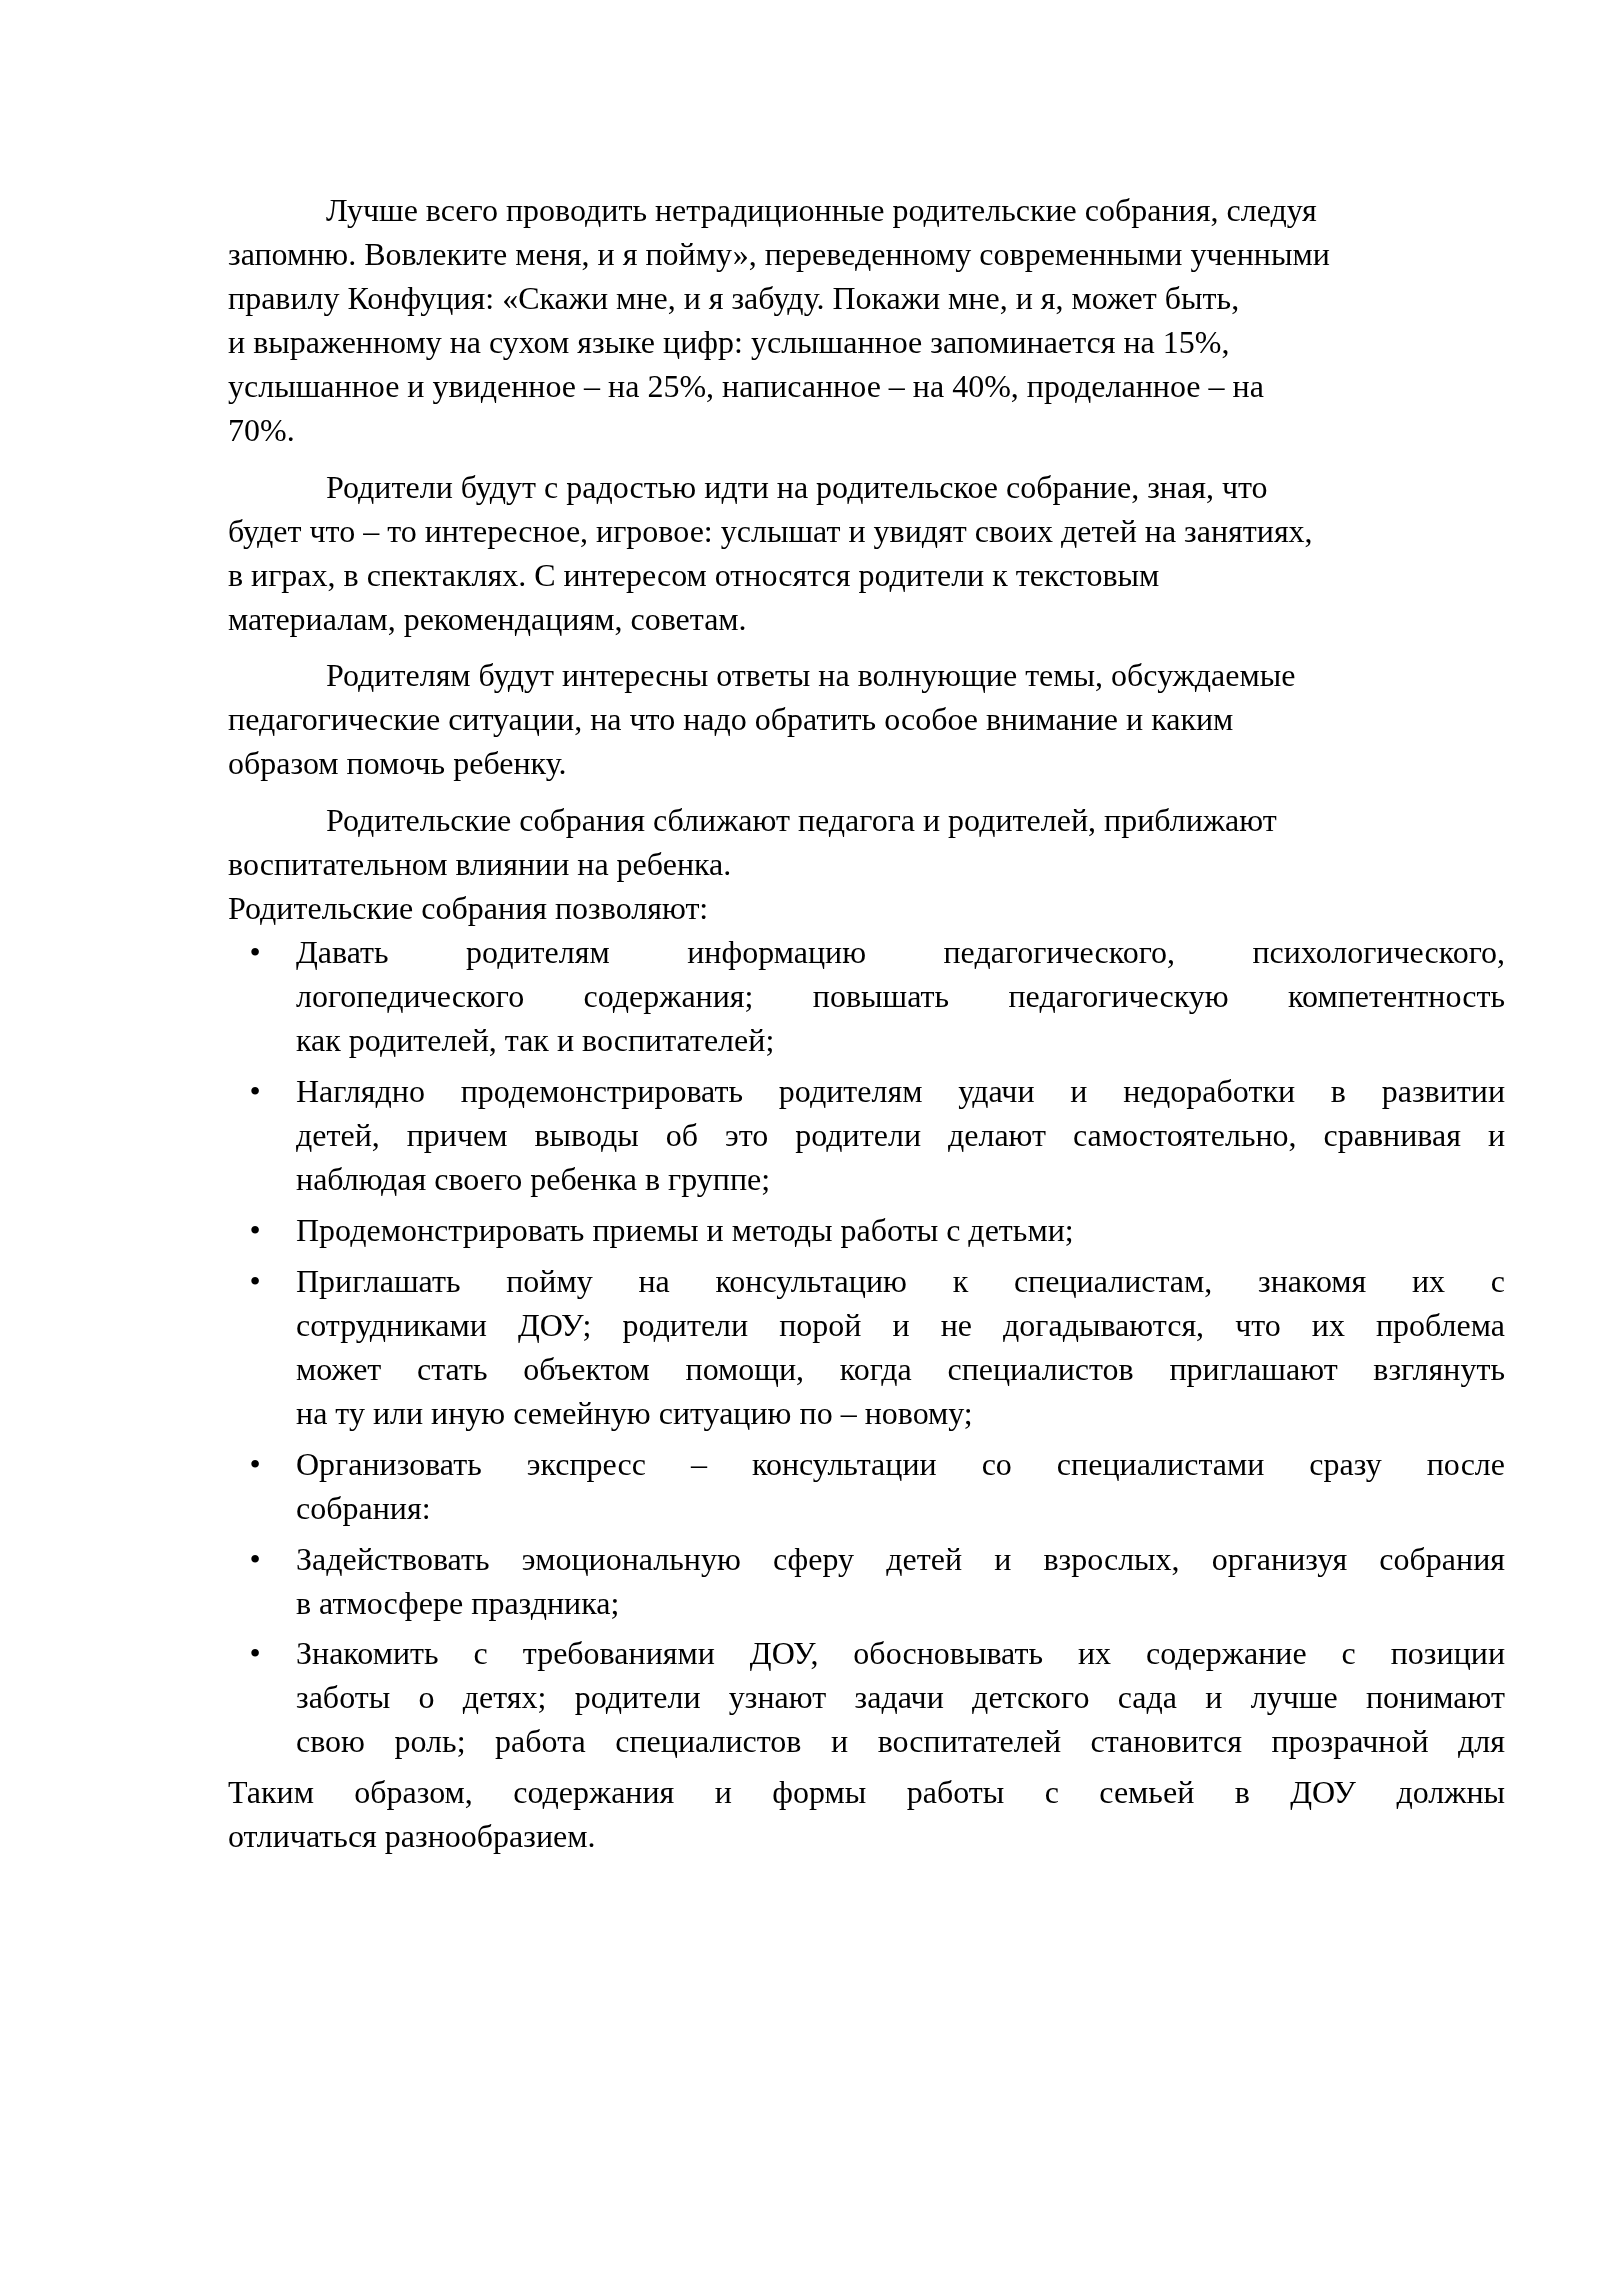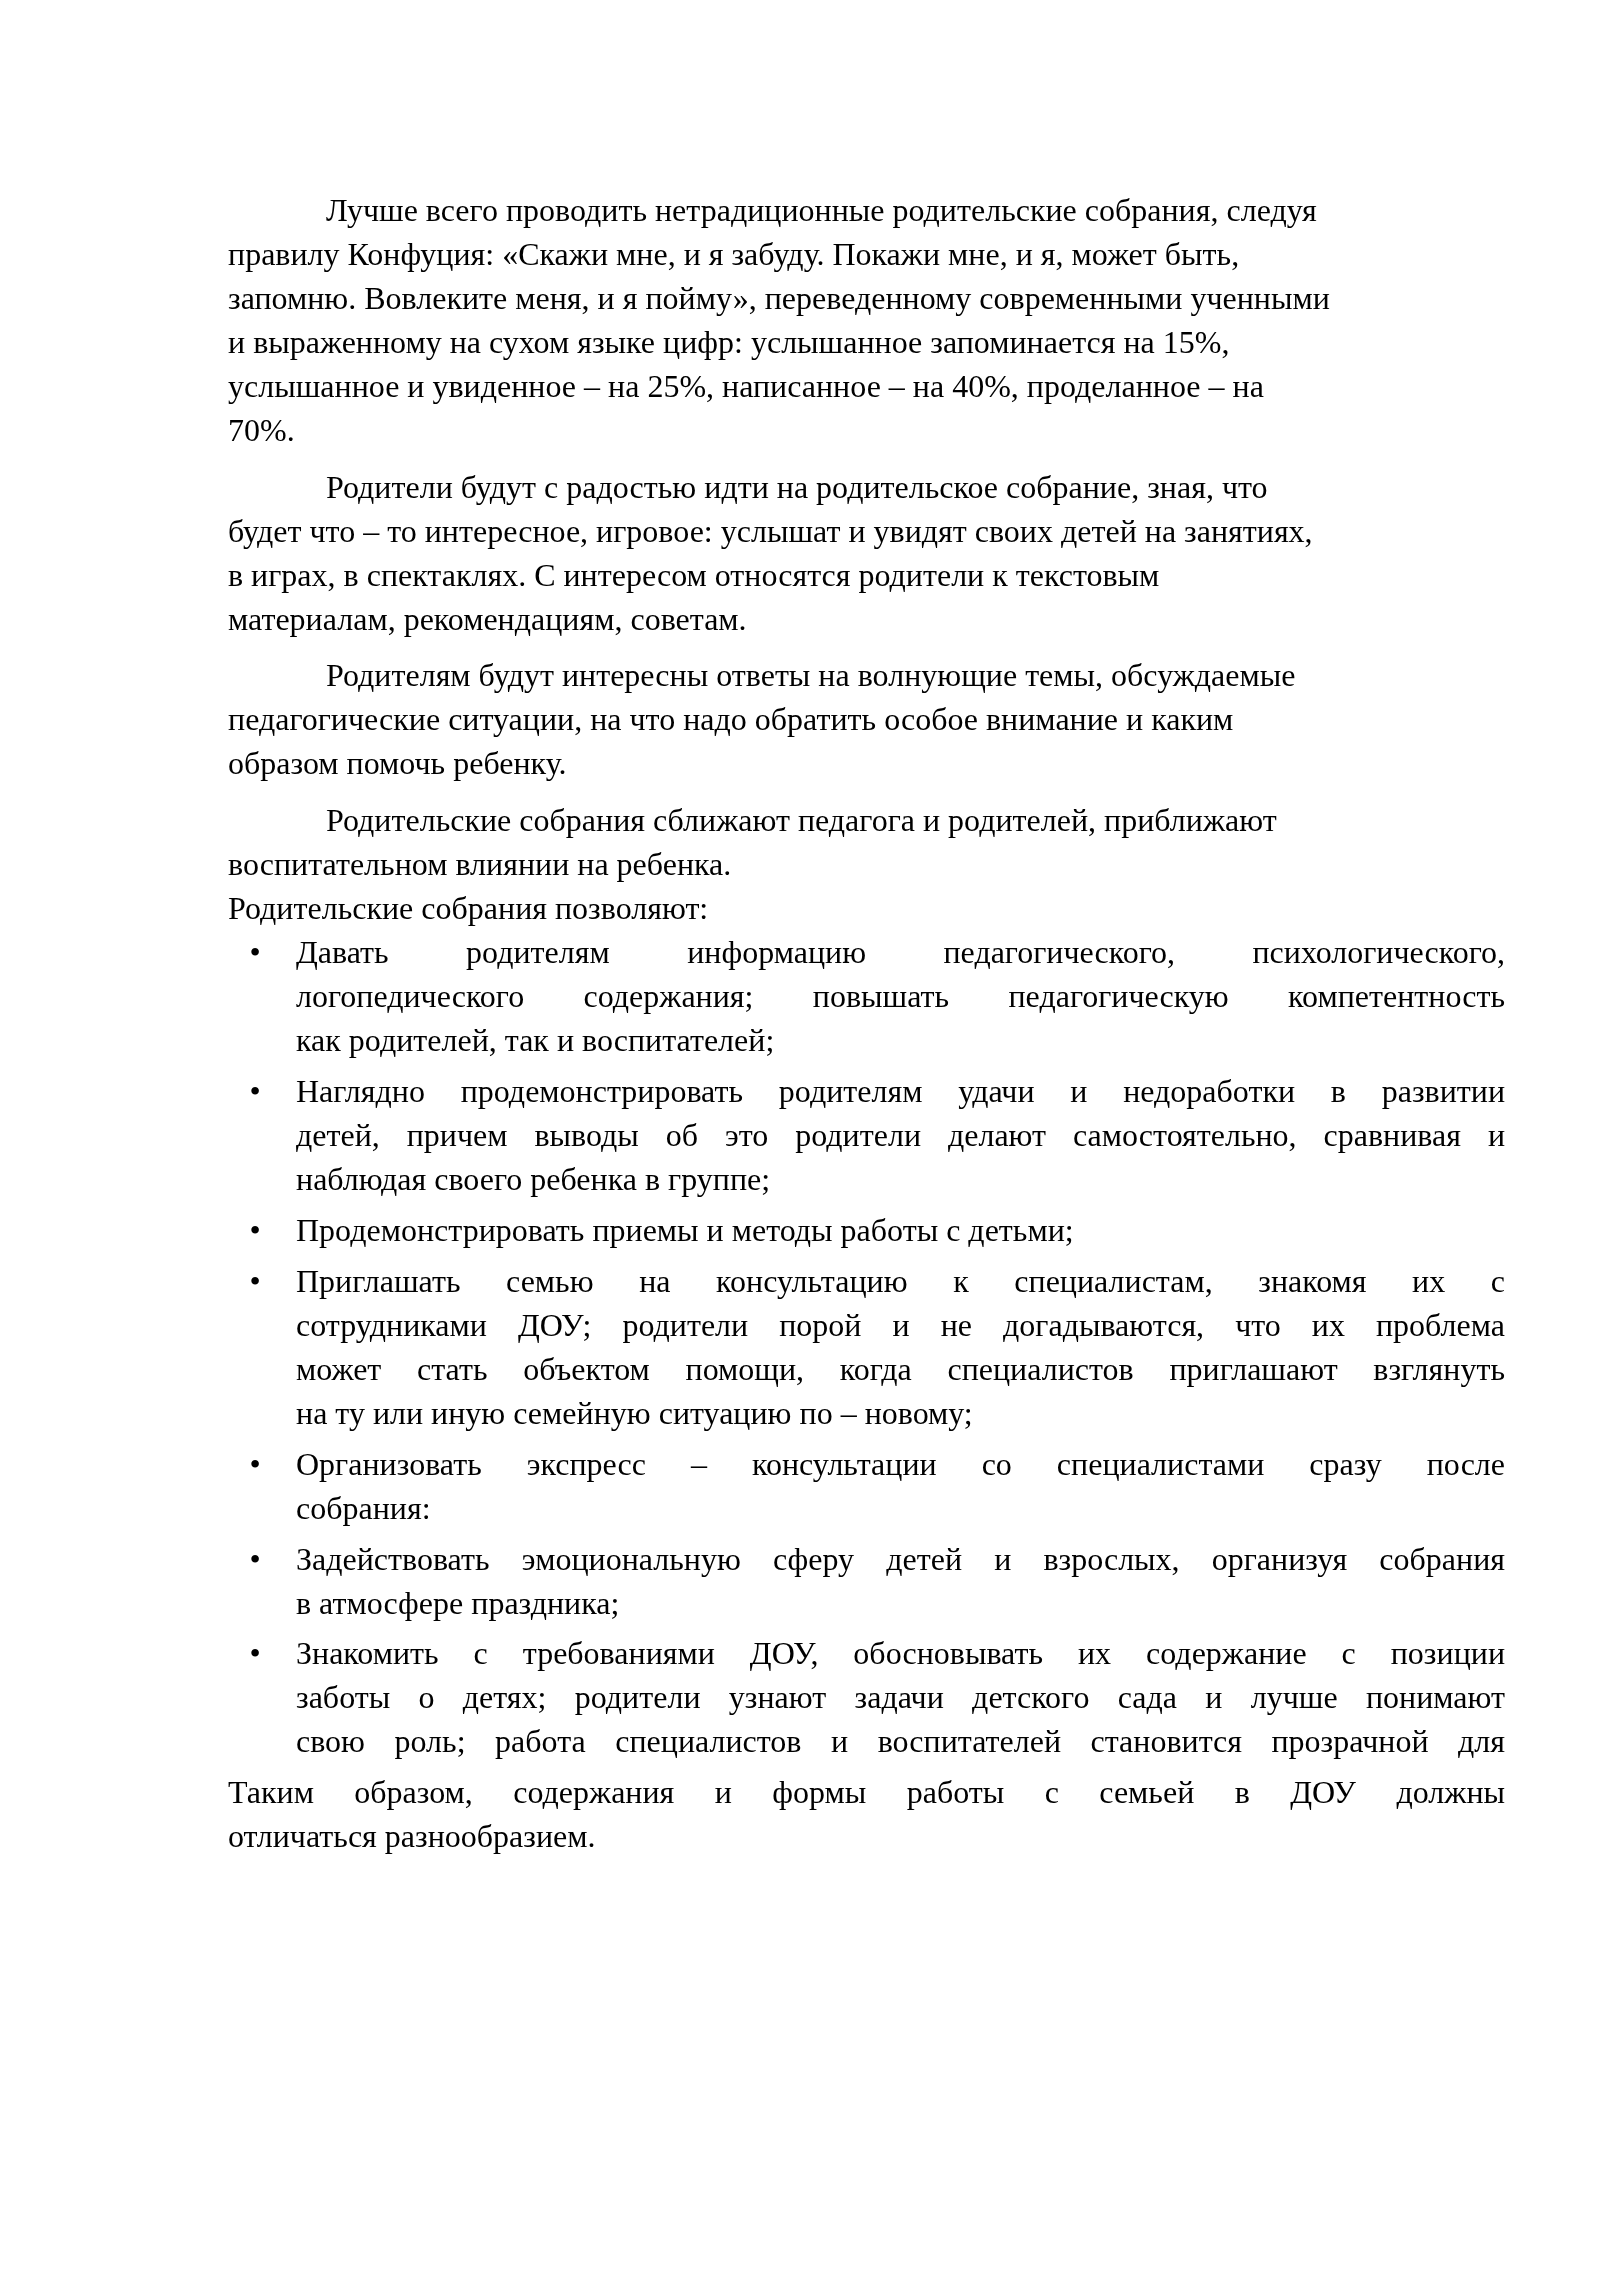--- a/index.html
+++ b/index.html
@@ -35,22 +35,22 @@
     line-height:44px;
   }
 </style>
 </head>
 <body>
 
 <div class="page">
   <div class="content">
       <div class="para indent sp">
         <div class="line">Лучше всего проводить нетрадиционные родительские собрания, следуя</div>
+        <div class="line">запомню. Вовлеките меня, и я пойму», переведенному современными ученными</div>
         <div class="line">правилу Конфуция: «Скажи мне, и я забуду. Покажи мне, и я, может быть,</div>
-        <div class="line">запомню. Вовлеките меня, и я пойму», переведенному современными ученными</div>
         <div class="line">и выраженному на сухом языке цифр: услышанное запоминается на 15%,</div>
         <div class="line">услышанное и увиденное – на 25%, написанное – на 40%, проделанное – на</div>
         <div class="line last">70%.</div>
       </div>
       <div class="para indent sp">
         <div class="line">Родители будут с радостью идти на родительское собрание, зная, что</div>
         <div class="line">будет что – то интересное, игровое: услышат и увидят своих детей на занятиях,</div>
         <div class="line">в играх, в спектаклях. С интересом относятся родители к текстовым</div>
         <div class="line last">материалам, рекомендациям, советам.</div>
       </div>
@@ -77,21 +77,21 @@
         <div class="line">Наглядно продемонстрировать родителям удачи и недоработки в развитии</div>
         <div class="line">детей, причем выводы об это родители делают самостоятельно, сравнивая и</div>
         <div class="line last">наблюдая своего ребенка в группе;</div>
       </div>
       <div class="bullet j">
         <span class="marker">•</span>
         <div class="line last">Продемонстрировать приемы и методы работы с детьми;</div>
       </div>
       <div class="bullet j">
         <span class="marker">•</span>
-        <div class="line">Приглашать семью на консультацию к специалистам, знакомя их с</div>
+        <div class="line">Приглашать пойму на консультацию к специалистам, знакомя их с</div>
         <div class="line">сотрудниками ДОУ; родители порой и не догадываются, что их проблема</div>
         <div class="line">может стать объектом помощи, когда специалистов приглашают взглянуть</div>
         <div class="line last">на ту или иную семейную ситуацию по – новому;</div>
       </div>
       <div class="bullet j">
         <span class="marker">•</span>
         <div class="line">Организовать экспресс – консультации со специалистами сразу после</div>
         <div class="line last">собрания:</div>
       </div>
       <div class="bullet j">

